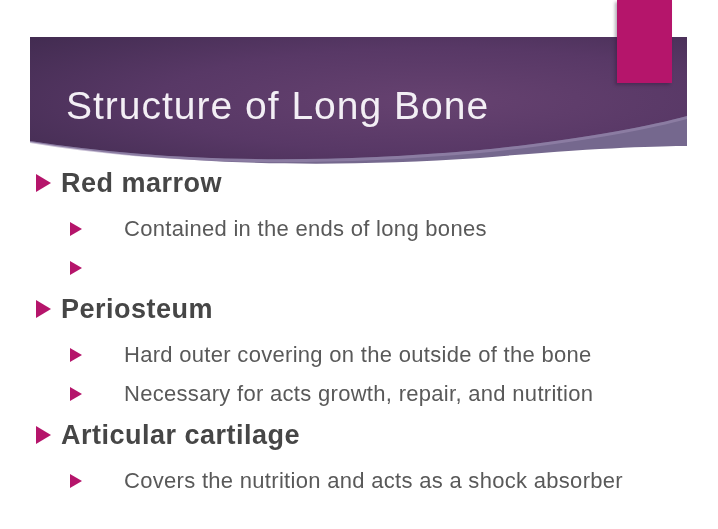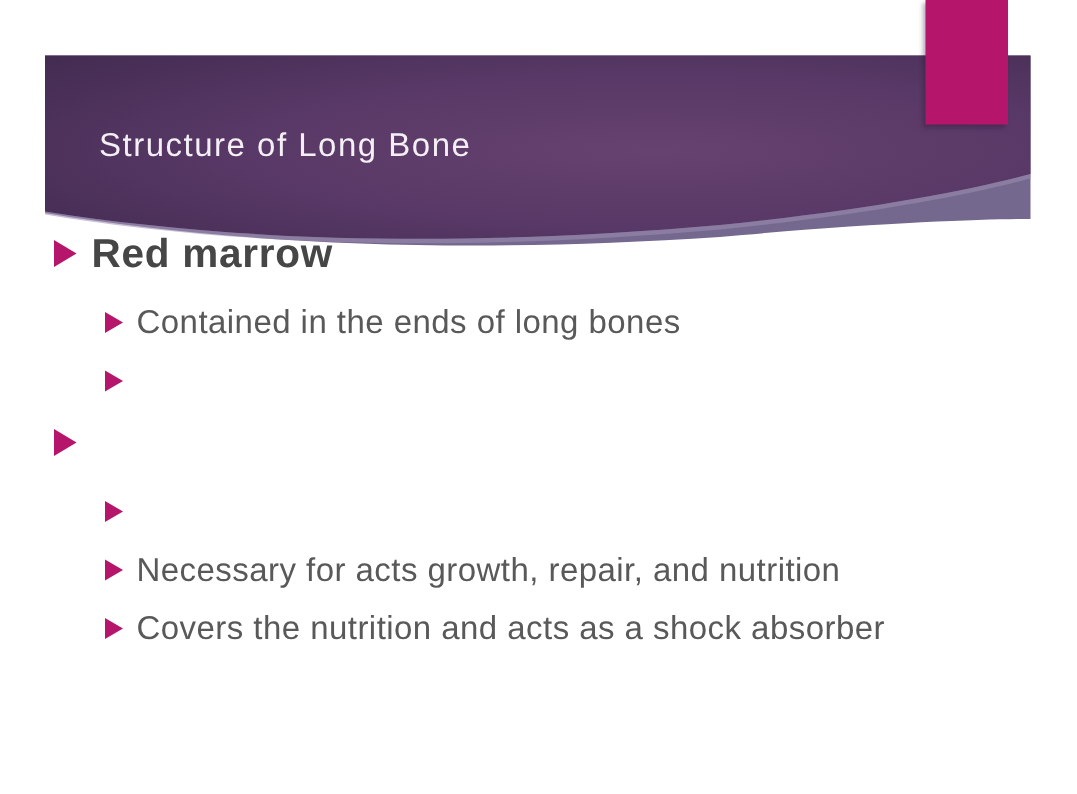--- a/index.html
+++ b/index.html
@@ -11,28 +11,28 @@
   .slide{position:absolute;inset:0;}
   
   .banner-svg{position:absolute;top:0;left:0;}
   .accent-tab{
     position:absolute;left:617px;top:0;width:55px;height:83px;
     background:#b5156b;
     box-shadow:-2px 2px 3px rgba(40,20,50,.35);
   }
   .slide-title{
     position:absolute;left:66px;top:84px;
-    color:#f3eff5;font-size:22px;font-weight:400;letter-spacing:1px;
+    color:#f3eff5;font-size:39px;font-weight:400;letter-spacing:1px;
     white-space:nowrap;
   }
   
-  .content{position:absolute;left:0;top:148px;width:612px;}
+  .content{position:absolute;left:0;top:162px;width:612px;}
   .row{display:flex;align-items:center;}
   .row.heading{margin-top:4px;margin-bottom:14px;height:34px;padding-left:36px;}
-  .row.subitem{margin-bottom:9px;height:30px;padding-left:70px;}
+  .row.subitem{margin-bottom:9px;height:30px;padding-left:70px;gap:33px;}
   .tri{width:0;height:0;border-style:solid;flex:0 0 auto;}
   .heading .tri{border-width:9px 0 9px 15px;border-color:transparent transparent transparent #b5156b;margin-right:10px;}
   .subitem .tri{border-width:7px 0 7px 12px;border-color:transparent transparent transparent #b5156b;margin-right:9px;}
   .heading .txt{font-size:27px;font-weight:700;color:#464646;letter-spacing:.5px;white-space:nowrap;}
   .subitem .txt{font-size:22px;font-weight:400;color:#595959;letter-spacing:.3px;white-space:nowrap;}
 </style>
 </head>
 <body>
 
 <div class="slide">
@@ -64,27 +64,33 @@
       </div>
       <div class="row subitem">
         <span class="tri"></span>
         <span class="txt">Contained in the ends of long bones</span>
       </div>
       <div class="row subitem">
         <span class="tri"></span>
       </div>
       <div class="row heading">
         <span class="tri"></span>
+        <span class="txt">Periosteum</span>
       </div>
       <div class="row subitem">
         <span class="tri"></span>
+        <span class="txt">Hard outer covering on the outside of the bone</span>
       </div>
       <div class="row subitem">
         <span class="tri"></span>
         <span class="txt">Necessary for acts growth, repair, and nutrition</span>
+      </div>
+      <div class="row heading">
+        <span class="tri"></span>
+        <span class="txt">Articular cartilage</span>
       </div>
       <div class="row subitem">
         <span class="tri"></span>
         <span class="txt">Covers the nutrition and acts as a shock absorber</span>
       </div>
     </div>
 
 </div>
 
 </body></html>

